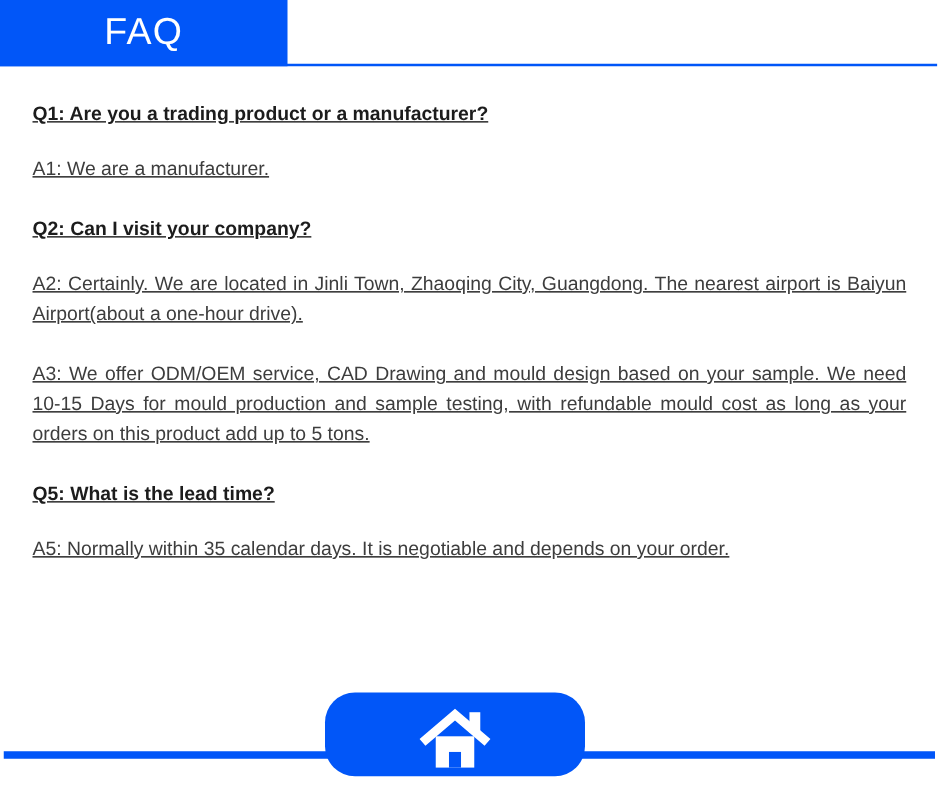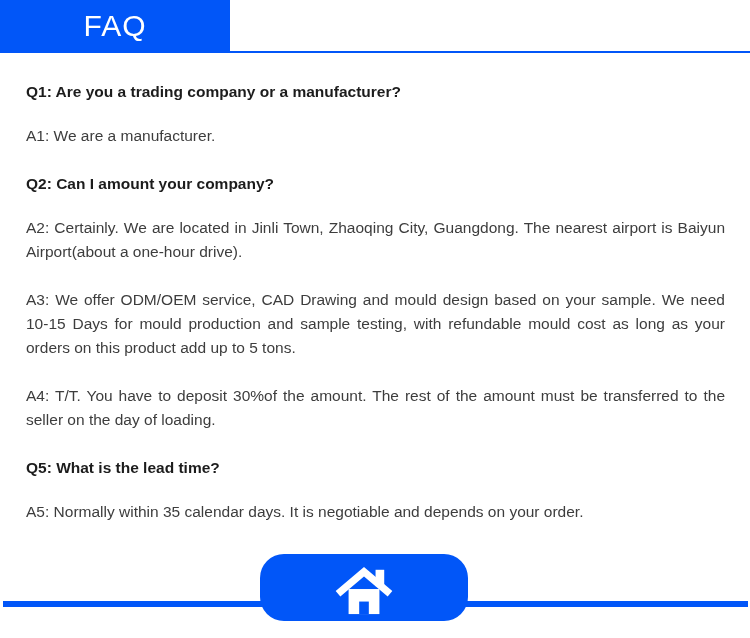--- a/index.html
+++ b/index.html
@@ -12,20 +12,21 @@
   html,body{background:#fff;}
   body{
     font-family:"Liberation Sans","DejaVu Sans",sans-serif;
   }
   .page{
     position:relative;
     width:750px;
     height:638px;
     background:var(--bg);
     overflow:hidden;
+    text-decoration:underline;
   }
   
   .header-row{
     position:relative;
     width:100%;
     height:53px;
     border-bottom:2px solid var(--blue);
   }
   .header-tab{
     position:absolute;
@@ -91,32 +92,31 @@
 <div class="page">
 
   <div class="header-row">
     <div class="header-tab">
       <span>FAQ</span>
     </div>
   </div>
 
   <div class="content">
     <div class="qa">
-      <p class="q">Q1: Are you a trading company or a manufacturer?</p>
+      <p class="q">Q1: Are you a trading product or a manufacturer?</p>
       <p class="a">A1: We are a manufacturer.</p>
     </div>
     <div class="qa">
-      <p class="q">Q2: Can I amount your company?</p>
+      <p class="q">Q2: Can I visit your company?</p>
       <p class="a">A2: Certainly. We are located in Jinli Town, Zhaoqing City, Guangdong. The nearest airport is Baiyun Airport(about a one-hour drive).</p>
     </div>
     <div class="qa">
       <p class="a">A3: We offer ODM/OEM service, CAD Drawing and mould design based on your sample. We need 10-15 Days for mould production and sample testing, with refundable mould cost as long as your orders on this product add up to 5 tons.</p>
     </div>
     <div class="qa">
-      <p class="a">A4: T/T. You have to deposit 30%of the amount. The rest of the amount must be transferred to the seller on the day of loading.</p>
     </div>
     <div class="qa">
       <p class="q">Q5: What is the lead time?</p>
       <p class="a">A5: Normally within 35 calendar days. It is negotiable and depends on your order.</p>
     </div>
   </div>
 
   <div class="footer-line"></div>
 
   <div class="home-btn">

